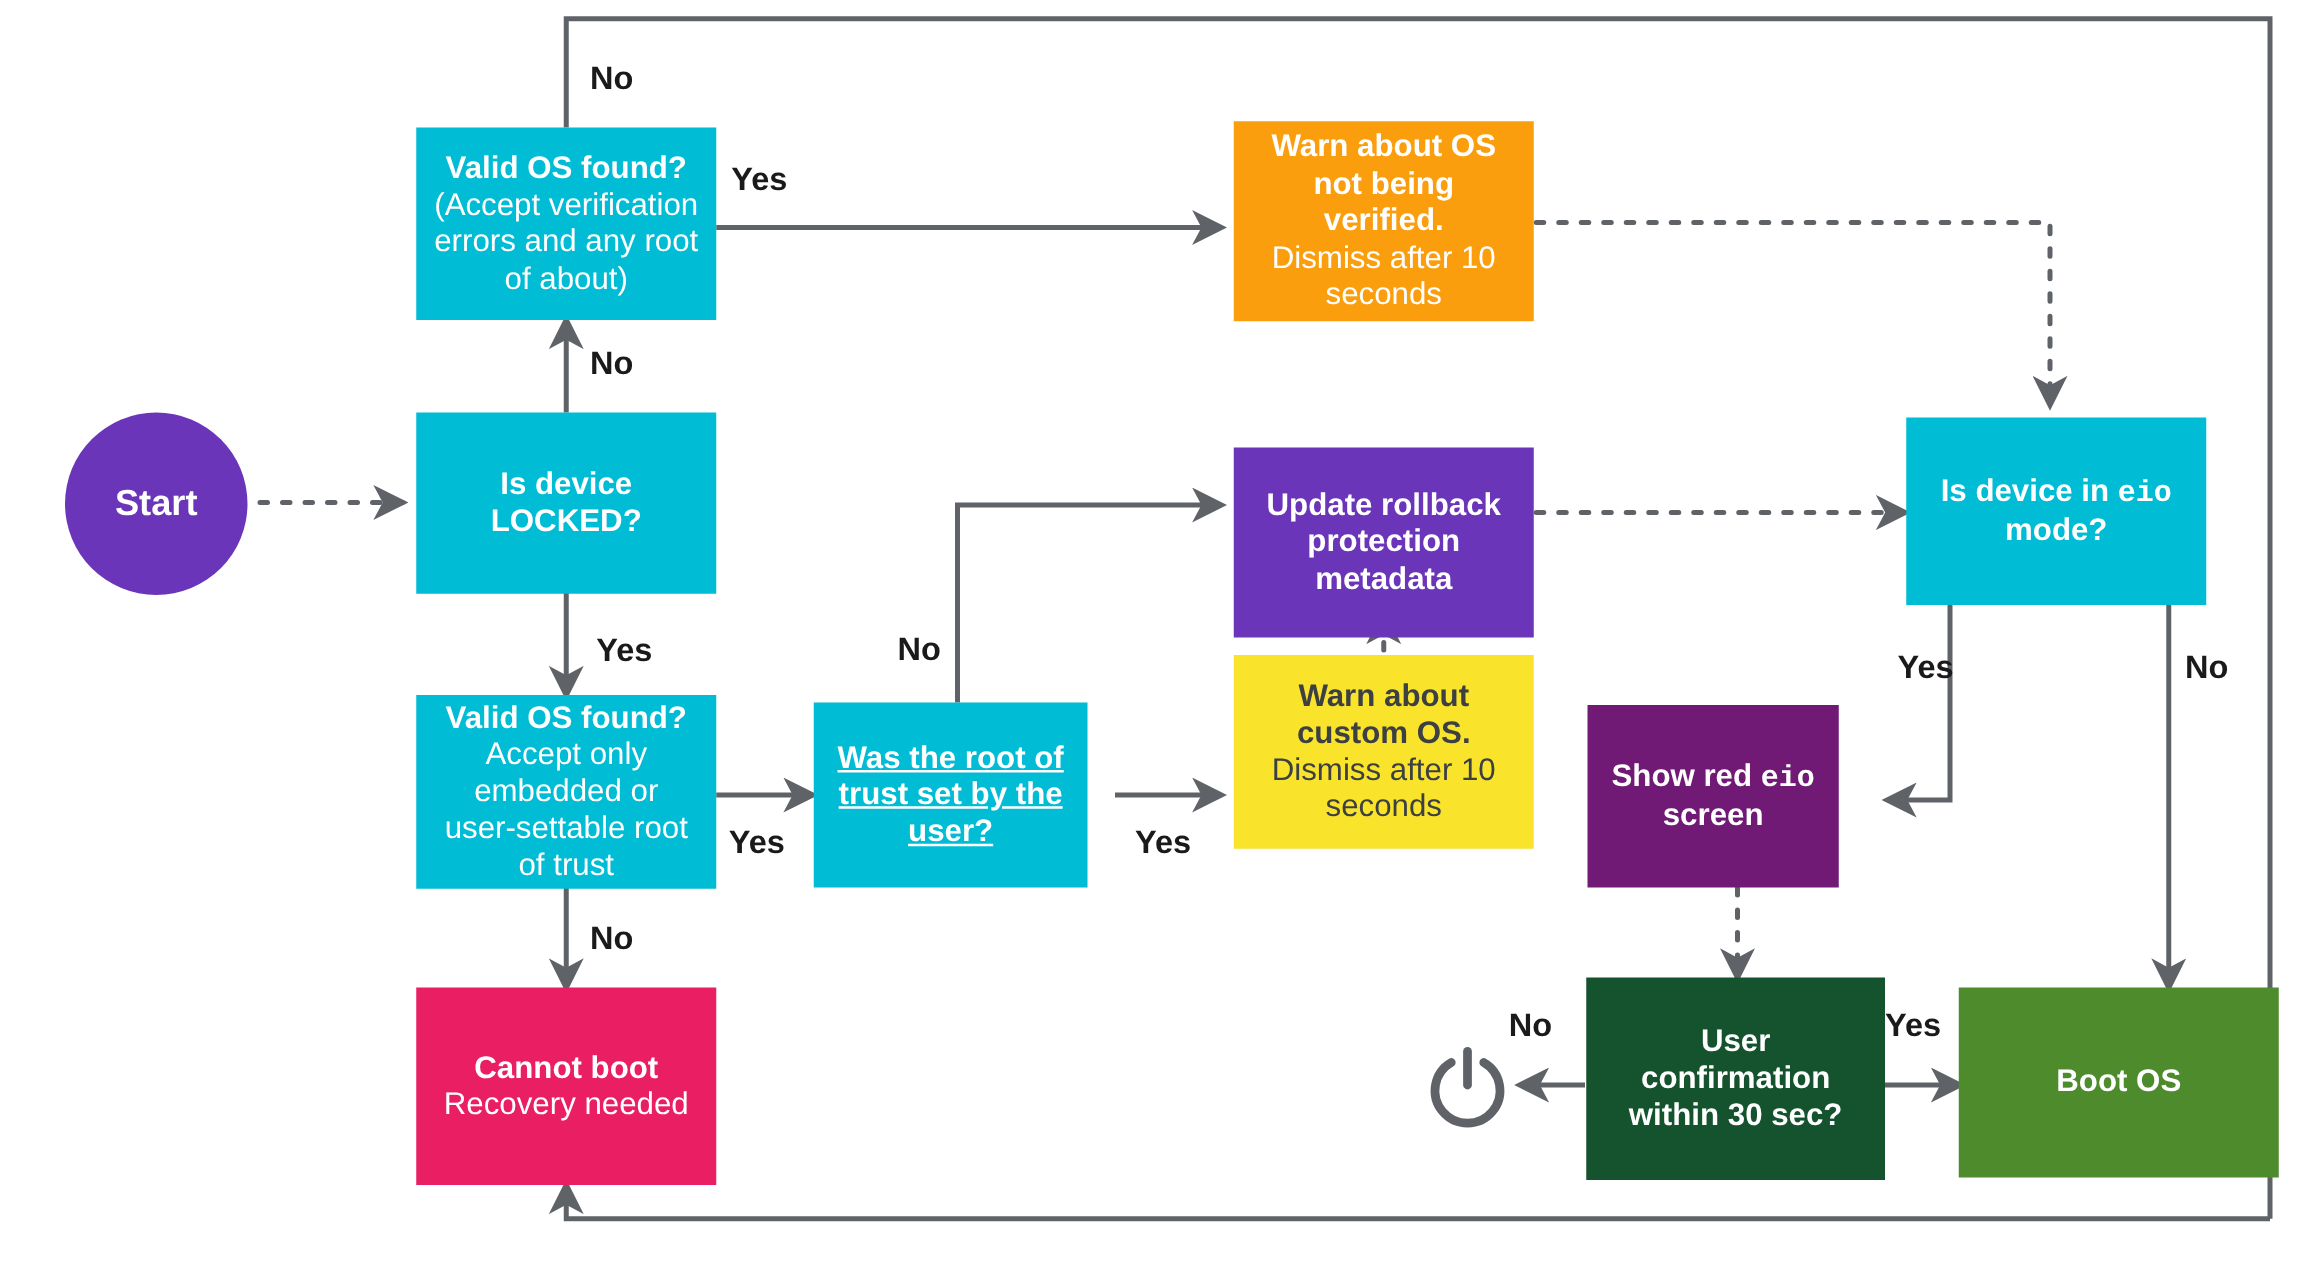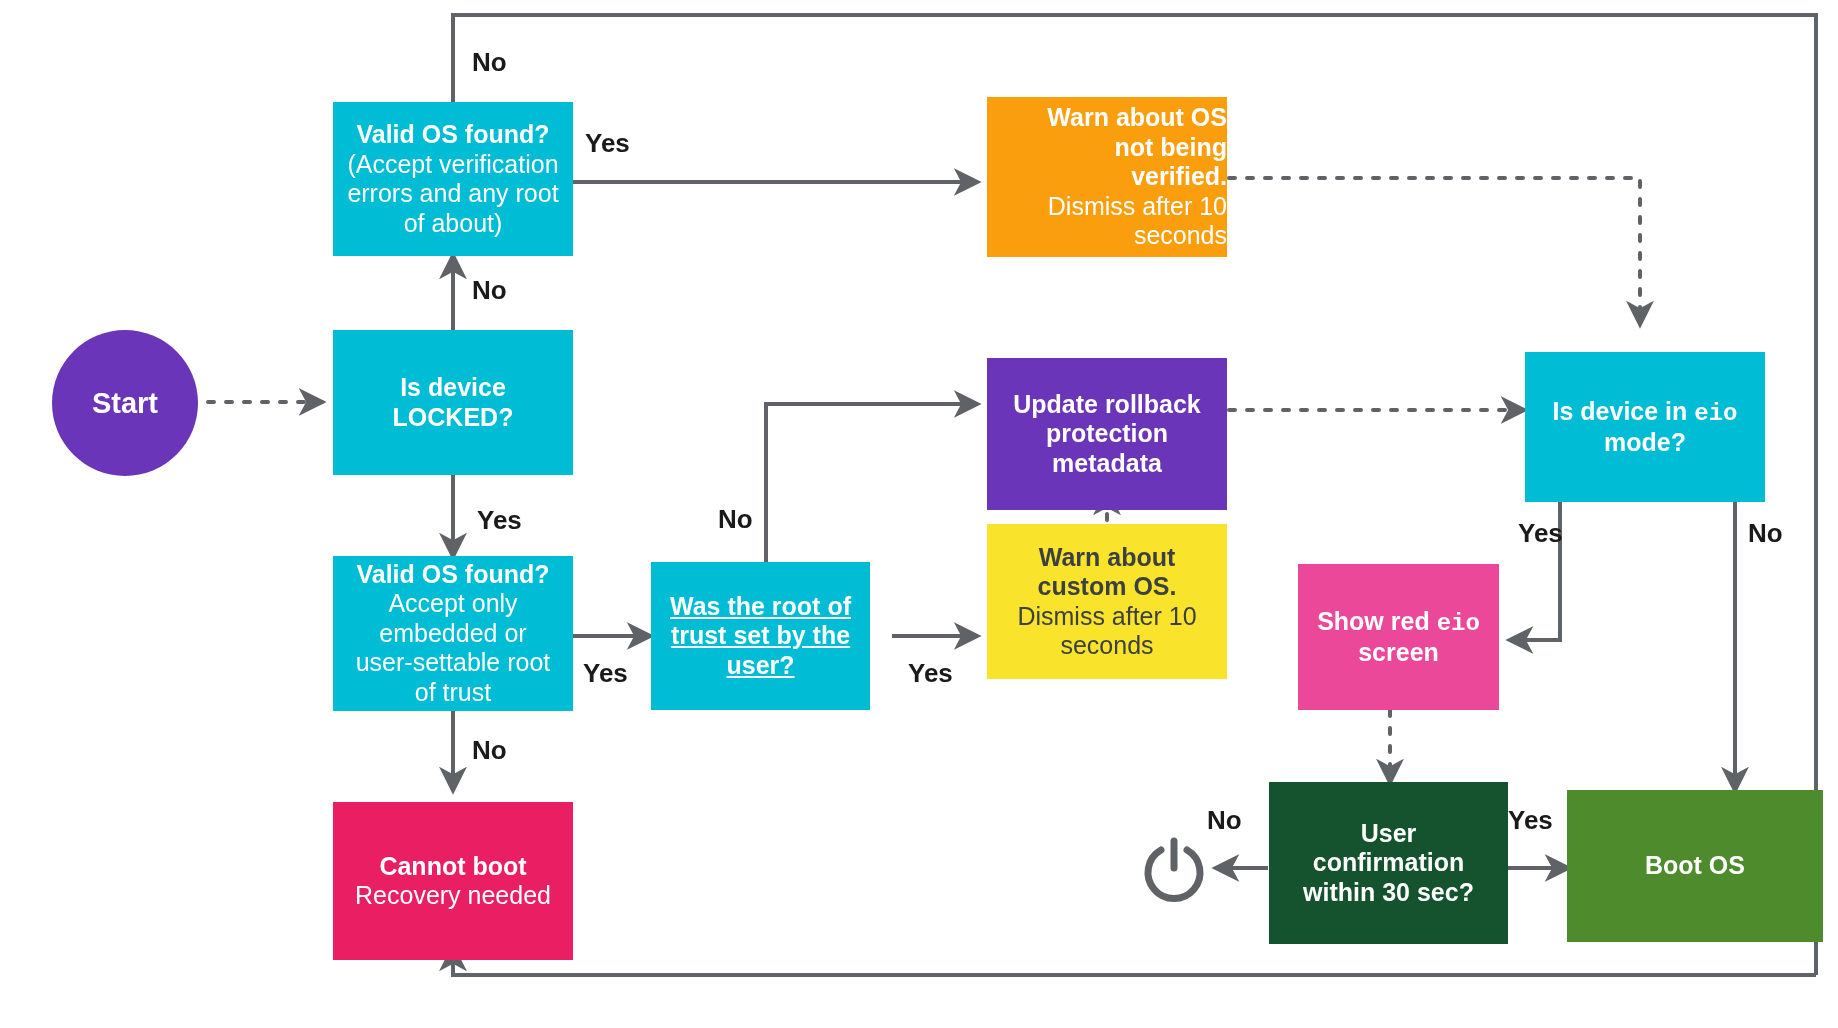--- a/index.html
+++ b/index.html
@@ -134,58 +134,58 @@
   </div>
 
   <div class="node light" style="left:333px; top:556px; width:240px; height:155px; background:#00BCD4;">
     <span class="t1">Valid OS found?</span>
     <span class="t2">Accept only</span>
     <span class="t2">embedded or</span>
     <span class="t2">user-settable root</span>
     <span class="t2">of trust</span>
   </div>
 
-  <div class="node light" style="left:333px; top:790px; width:240px; height:158px; background:#EA1E63;margin-top:12px;">
+  <div class="node light" style="left:333px; top:790px; width:240px; height:158px; background:#EA1E63;">
     <span class="t1">Cannot boot</span>
     <span class="t2">Recovery needed</span>
   </div>
 
   <div class="node light" style="left:651px; top:562px; width:219px; height:148px; background:#00BCD4;text-decoration:underline;">
     <span class="t1">Was the root of</span>
     <span class="t1">trust set by the</span>
     <span class="t1">user?</span>
   </div>
 
-  <div class="node light" style="left:987px; top:97px; width:240px; height:160px; background:#FA9E0D;align-items:flex-end;">
+  <div class="node light" style="left:987px; top:97px; width:240px; height:160px; background:#FA9E0D;">
     <span class="t1">Warn about OS</span>
     <span class="t1">not being</span>
     <span class="t1">verified.</span>
     <span class="t2">Dismiss after 10</span>
     <span class="t2">seconds</span>
   </div>
 
   <div class="node dark" style="left:987px; top:524px; width:240px; height:155px; background:#F9E32B;">
     <span class="t1">Warn about</span>
     <span class="t1">custom OS.</span>
     <span class="t2">Dismiss after 10</span>
     <span class="t2">seconds</span>
   </div>
 
   <div class="node light" style="left:987px; top:330px; width:240px; height:152px; background:#6A35B8;margin-top:28px;">
     <span class="t1">Update rollback</span>
     <span class="t1">protection</span>
     <span class="t1">metadata</span>
   </div>
 
-  <div class="node light" style="left:1525px; top:334px; width:240px; height:150px; background:#00BCD4;margin-top:18px;">
+  <div class="node light" style="left:1525px; top:334px; width:240px; height:150px; background:#00BCD4;">
     <span class="t1"><span>Is device in </span><span class="mono">eio</span></span>
     <span class="t1">mode?</span>
   </div>
 
-  <div class="node light" style="left:1270px; top:564px; width:201px; height:146px; background:#ec4899;margin-left:28px;">
+  <div class="node light" style="left:1270px; top:564px; width:201px; height:146px; background:#701a75;">
     <span class="t1"><span>Show red </span><span class="mono">eio</span></span>
     <span class="t1">screen</span>
   </div>
 
   <div class="node light" style="left:1269px; top:782px; width:239px; height:162px; background:#14532d;">
     <span class="t1">User</span>
     <span class="t1">confirmation</span>
     <span class="t1">within 30 sec?</span>
   </div>
 

